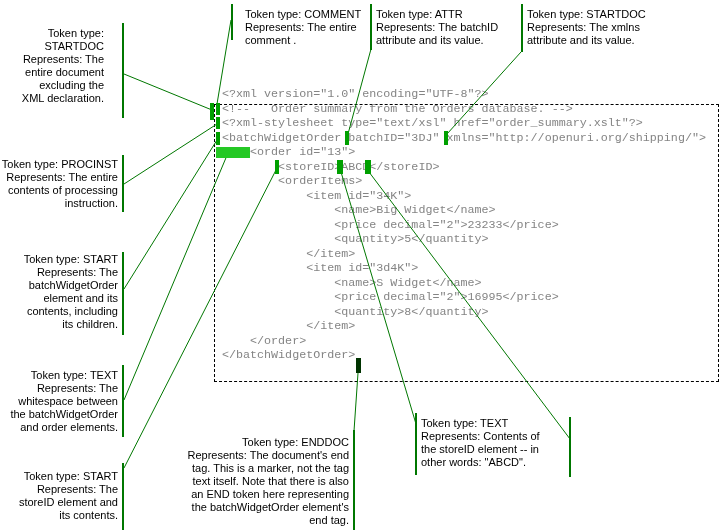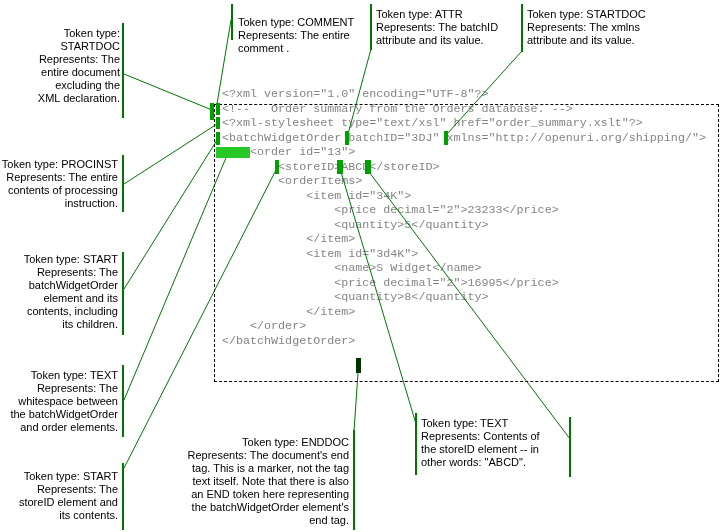--- a/index.html
+++ b/index.html
@@ -38,20 +38,21 @@
 
   <div class="code">
     <div class="codeline">&lt;?xml version="1.0" encoding="UTF-8"?&gt;</div>
     <div class="codeline">&lt;!--   Order summary from the Orders database. --&gt;</div>
     <div class="codeline">&lt;?xml-stylesheet type="text/xsl" href="order_summary.xslt"?&gt;</div>
     <div class="codeline">&lt;batchWidgetOrder batchID="3DJ" xmlns="http://openuri.org/shipping/"&gt;</div>
     <div class="codeline">    &lt;order id="13"&gt;</div>
     <div class="codeline">        &lt;storeID&gt;ABCD&lt;/storeID&gt;</div>
     <div class="codeline">        &lt;orderItems&gt;</div>
     <div class="codeline">            &lt;item id="34K"&gt;</div>
+    <div class="codeline">                &lt;name&gt;Big Widget&lt;/name&gt;</div>
     <div class="codeline">                &lt;price decimal="2"&gt;23233&lt;/price&gt;</div>
     <div class="codeline">                &lt;quantity&gt;5&lt;/quantity&gt;</div>
     <div class="codeline">            &lt;/item&gt;</div>
     <div class="codeline">            &lt;item id="3d4K"&gt;</div>
     <div class="codeline">                &lt;name&gt;S Widget&lt;/name&gt;</div>
     <div class="codeline">                &lt;price decimal="2"&gt;16995&lt;/price&gt;</div>
     <div class="codeline">                &lt;quantity&gt;8&lt;/quantity&gt;</div>
     <div class="codeline">            &lt;/item&gt;</div>
     <div class="codeline">    &lt;/order&gt;</div>
     <div class="codeline">&lt;/batchWidgetOrder&gt;</div>
@@ -88,27 +89,27 @@
   <div class="vbar" style="left:370px;top:4px;height:46px;"></div>
   <div class="vbar" style="left:521px;top:4px;height:48px;"></div>
   <div class="vbar" style="left:122px;top:155px;height:57px;"></div>
   <div class="vbar" style="left:122px;top:252px;height:83px;"></div>
   <div class="vbar" style="left:122px;top:365px;height:72px;"></div>
   <div class="vbar" style="left:122px;top:463px;height:67px;"></div>
   <div class="vbar" style="left:353px;top:430px;height:100px;"></div>
   <div class="vbar" style="left:415px;top:413px;height:62px;"></div>
   <div class="vbar" style="left:569px;top:417px;height:60px;"></div>
 
-  <div class="label align-right" style="left:20px;top:27px;width:100px;">Token type:
+  <div class="label align-right" style="left:4px;top:27px;width:100px;">Token type:
 STARTDOC
 Represents: The
 entire document
 excluding the
 XML declaration.</div>
-  <div class="label" style="left:238px;top:8px;width:130px;margin-top:8px;">Token type: COMMENT
+  <div class="label" style="left:245px;top:8px;width:130px;">Token type: COMMENT
 Represents: The entire
 comment .</div>
   <div class="label" style="left:376px;top:8px;width:130px;">Token type: ATTR
 Represents: The batchID
 attribute and its value.</div>
   <div class="label" style="left:527px;top:8px;width:140px;">Token type: STARTDOC
 Represents: The xmlns
 attribute and its value.</div>
   <div class="label align-right" style="left:0px;top:158px;width:118px;">Token type: PROCINST
 Represents: The entire

